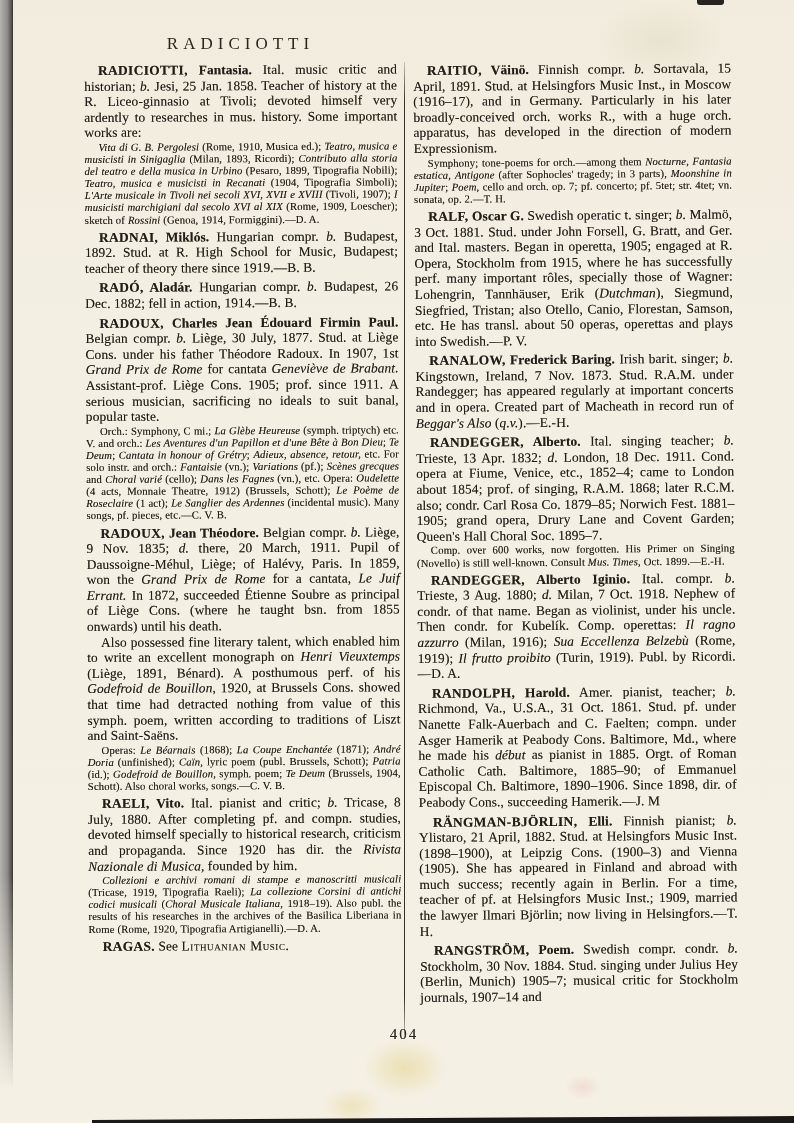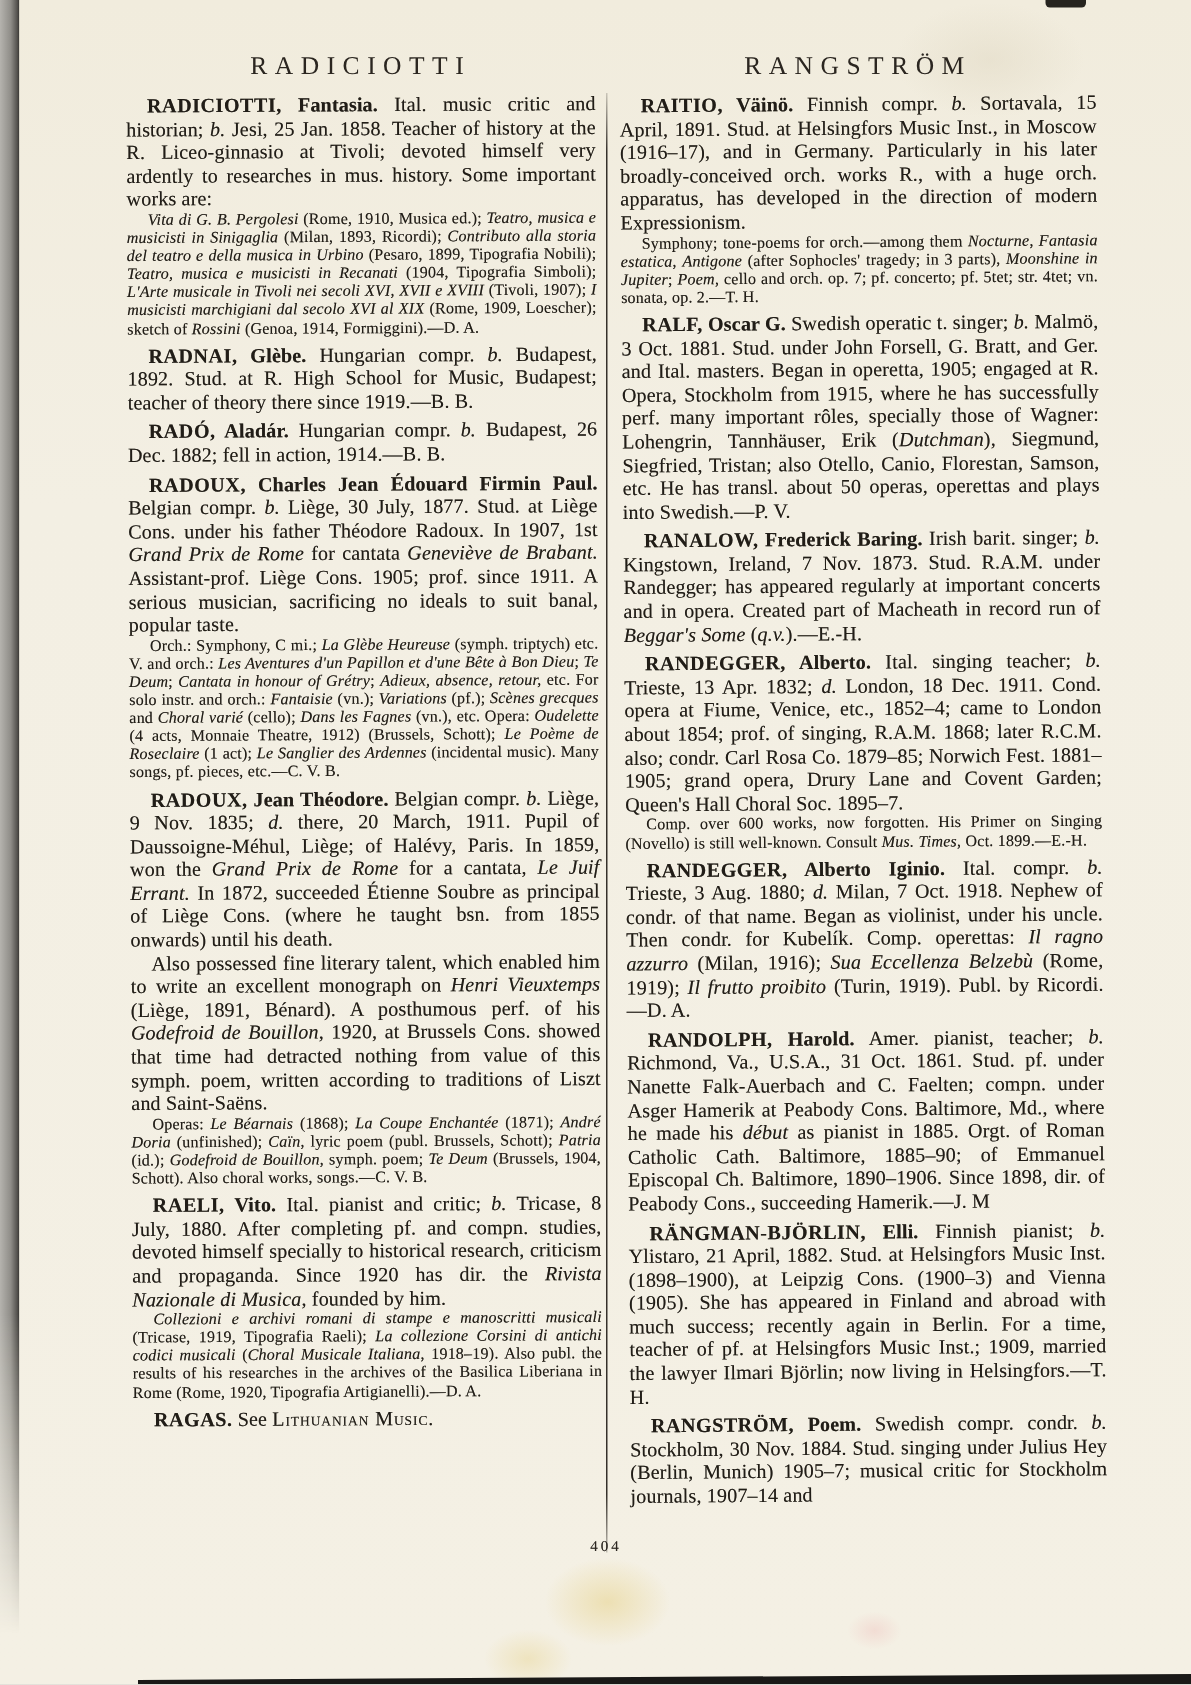--- a/index.html
+++ b/index.html
@@ -51,43 +51,42 @@
     margin:0;text-align:justify;text-indent:14px;
     text-shadow:0 0 .4px rgba(33,29,23,.55);
   }
   .para.main{font-size:13.4px;line-height:15.6px;letter-spacing:.1px;}
   .para.small{font-size:10.7px;line-height:12.1px;letter-spacing:.15px;}
   .headword{font-weight:bold;letter-spacing:.35px;}
   .headrest{font-weight:bold;}
   .sc{font-variant:small-caps;letter-spacing:.6px;}
   .page-number{
     position:absolute;left:380px;top:1026px;width:48px;text-align:center;
-    font-size:10px;letter-spacing:2px;color:#2b2620;
+    font-size:15px;letter-spacing:2px;color:#2b2620;
     text-shadow:0 0 .4px rgba(33,29,23,.5);
   }
 </style>
 </head>
 <body>
 
 <div class="scan">
   <div class="edge-left"></div>
   <div class="mark-top"></div>
 
   <div class="running-head rh-left">RADICIOTTI</div>
-  <div class="running-head rh-right">RANGSTRÖM</div>
 
   <div class="divider"></div>
 
   <div class="col col-left">
       <div class="entry">
         <p class="para main"><span class="headword">RADICIOTTI,</span><span class="headrest"> Fantasia.</span> <span>Ital. music critic and historian; <i>b.</i> Jesi, 25 Jan. 1858. Teacher of history at the R. Liceo-ginnasio at Tivoli; devoted himself very ardently to researches in mus. history. Some important works are:</span></p>
         <p class="para small"><i>Vita di G. B. Pergolesi</i> (Rome, 1910, Musica ed.); <i>Teatro, musica e musicisti in Sinigaglia</i> (Milan, 1893, Ricordi); <i>Contributo alla storia del teatro e della musica in Urbino</i> (Pesaro, 1899, Tipografia Nobili); <i>Teatro, musica e musicisti in Recanati</i> (1904, Tipografia Simboli); <i>L'Arte musicale in Tivoli nei secoli XVI, XVII e XVIII</i> (Tivoli, 1907); <i>I musicisti marchigiani dal secolo XVI al XIX</i> (Rome, 1909, Loescher); sketch of <i>Rossini</i> (Genoa, 1914, Formiggini).—D. A.</p>
       </div>
       <div class="entry">
-        <p class="para main"><span class="headword">RADNAI,</span><span class="headrest"> Glèbe.</span> <span>Hungarian compr. <i>b.</i> Budapest, 1892. Stud. at R. High School for Music, Budapest; teacher of theory there since 1919.—B. B.</span></p>
+        <p class="para main"><span class="headword">RADNAI,</span><span class="headrest"> Miklós.</span> <span>Hungarian compr. <i>b.</i> Budapest, 1892. Stud. at R. High School for Music, Budapest; teacher of theory there since 1919.—B. B.</span></p>
       </div>
       <div class="entry">
         <p class="para main"><span class="headword">RADÓ,</span><span class="headrest"> Aladár.</span> <span>Hungarian compr. <i>b.</i> Budapest, 26 Dec. 1882; fell in action, 1914.—B. B.</span></p>
       </div>
       <div class="entry">
         <p class="para main"><span class="headword">RADOUX,</span><span class="headrest"> Charles Jean Édouard Firmin Paul.</span> <span>Belgian compr. <i>b.</i> Liège, 30 July, 1877. Stud. at Liège Cons. under his father Théodore Radoux. In 1907, 1st <i>Grand Prix de Rome</i> for cantata <i>Geneviève de Brabant.</i> Assistant-prof. Liège Cons. 1905; prof. since 1911. A serious musician, sacrificing no ideals to suit banal, popular taste.</span></p>
         <p class="para small">Orch.: Symphony, C mi.; <i>La Glèbe Heureuse</i> (symph. triptych) etc. V. and orch.: <i>Les Aventures d'un Papillon et d'une Bête à Bon Dieu</i>; <i>Te Deum</i>; <i>Cantata in honour of Grétry</i>; <i>Adieux, absence, retour,</i> etc. For solo instr. and orch.: <i>Fantaisie</i> (vn.); <i>Variations</i> (pf.); <i>Scènes grecques</i> and <i>Choral varié</i> (cello); <i>Dans les Fagnes</i> (vn.), etc. Opera: <i>Oudelette</i> (4 acts, Monnaie Theatre, 1912) (Brussels, Schott); <i>Le Poème de Roseclaire</i> (1 act); <i>Le Sanglier des Ardennes</i> (incidental music). Many songs, pf. pieces, etc.—C. V. B.</p>
       </div>
       <div class="entry">
         <p class="para main"><span class="headword">RADOUX,</span><span class="headrest"> Jean Théodore.</span> <span>Belgian compr. <i>b.</i> Liège, 9 Nov. 1835; <i>d.</i> there, 20 March, 1911. Pupil of Daussoigne-Méhul, Liège; of Halévy, Paris. In 1859, won the <i>Grand Prix de Rome</i> for a cantata, <i>Le Juif Errant.</i> In 1872, succeeded Étienne Soubre as principal of Liège Cons. (where he taught bsn. from 1855 onwards) until his death.</span></p>
@@ -104,21 +103,21 @@
     </div>
   <div class="col col-right">
       <div class="entry">
         <p class="para main"><span class="headword">RAITIO,</span><span class="headrest"> Väinö.</span> <span>Finnish compr. <i>b.</i> Sortavala, 15 April, 1891. Stud. at Helsingfors Music Inst., in Moscow (1916–17), and in Germany. Particularly in his later broadly-conceived orch. works R., with a huge orch. apparatus, has developed in the direction of modern Expressionism.</span></p>
         <p class="para small">Symphony; tone-poems for orch.—among them <i>Nocturne</i>, <i>Fantasia estatica</i>, <i>Antigone</i> (after Sophocles' tragedy; in 3 parts), <i>Moonshine in Jupiter</i>; <i>Poem</i>, cello and orch. op. 7; pf. concerto; pf. 5tet; str. 4tet; vn. sonata, op. 2.—T. H.</p>
       </div>
       <div class="entry">
         <p class="para main"><span class="headword">RALF,</span><span class="headrest"> Oscar G.</span> <span>Swedish operatic t. singer; <i>b.</i> Malmö, 3 Oct. 1881. Stud. under John Forsell, G. Bratt, and Ger. and Ital. masters. Began in operetta, 1905; engaged at R. Opera, Stockholm from 1915, where he has successfully perf. many important rôles, specially those of Wagner: Lohengrin, Tannhäuser, Erik (<i>Dutchman</i>), Siegmund, Siegfried, Tristan; also Otello, Canio, Florestan, Samson, etc. He has transl. about 50 operas, operettas and plays into Swedish.—P. V.</span></p>
       </div>
       <div class="entry">
-        <p class="para main"><span class="headword">RANALOW,</span><span class="headrest"> Frederick Baring.</span> <span>Irish barit. singer; <i>b.</i> Kingstown, Ireland, 7 Nov. 1873. Stud. R.A.M. under Randegger; has appeared regularly at important concerts and in opera. Created part of Macheath in record run of <i>Beggar's Some</i> (<i>q.v.</i>).—E.-H.</span></p>
+        <p class="para main"><span class="headword">RANALOW,</span><span class="headrest"> Frederick Baring.</span> <span>Irish barit. singer; <i>b.</i> Kingstown, Ireland, 7 Nov. 1873. Stud. R.A.M. under Randegger; has appeared regularly at important concerts and in opera. Created part of Macheath in record run of <i>Beggar's Also</i> (<i>q.v.</i>).—E.-H.</span></p>
       </div>
       <div class="entry">
         <p class="para main"><span class="headword">RANDEGGER,</span><span class="headrest"> Alberto.</span> <span>Ital. singing teacher; <i>b.</i> Trieste, 13 Apr. 1832; <i>d.</i> London, 18 Dec. 1911. Cond. opera at Fiume, Venice, etc., 1852–4; came to London about 1854; prof. of singing, R.A.M. 1868; later R.C.M. also; condr. Carl Rosa Co. 1879–85; Norwich Fest. 1881–1905; grand opera, Drury Lane and Covent Garden; Queen's Hall Choral Soc. 1895–7.</span></p>
         <p class="para small">Comp. over 600 works, now forgotten. His Primer on Singing (Novello) is still well-known. Consult <i>Mus. Times</i>, Oct. 1899.—E.-H.</p>
       </div>
       <div class="entry">
         <p class="para main"><span class="headword">RANDEGGER,</span><span class="headrest"> Alberto Iginio.</span> <span>Ital. compr. <i>b.</i> Trieste, 3 Aug. 1880; <i>d.</i> Milan, 7 Oct. 1918. Nephew of condr. of that name. Began as violinist, under his uncle. Then condr. for Kubelík. Comp. operettas: <i>Il ragno azzurro</i> (Milan, 1916); <i>Sua Eccellenza Belzebù</i> (Rome, 1919); <i>Il frutto proibito</i> (Turin, 1919). Publ. by Ricordi.—D. A.</span></p>
       </div>
       <div class="entry">
         <p class="para main"><span class="headword">RANDOLPH,</span><span class="headrest"> Harold.</span> <span>Amer. pianist, teacher; <i>b.</i> Richmond, Va., U.S.A., 31 Oct. 1861. Stud. pf. under Nanette Falk-Auerbach and C. Faelten; compn. under Asger Hamerik at Peabody Cons. Baltimore, Md., where he made his <i>début</i> as pianist in 1885. Orgt. of Roman Catholic Cath. Baltimore, 1885–90; of Emmanuel Episcopal Ch. Baltimore, 1890–1906. Since 1898, dir. of Peabody Cons., succeeding Hamerik.—J. M</span></p>

